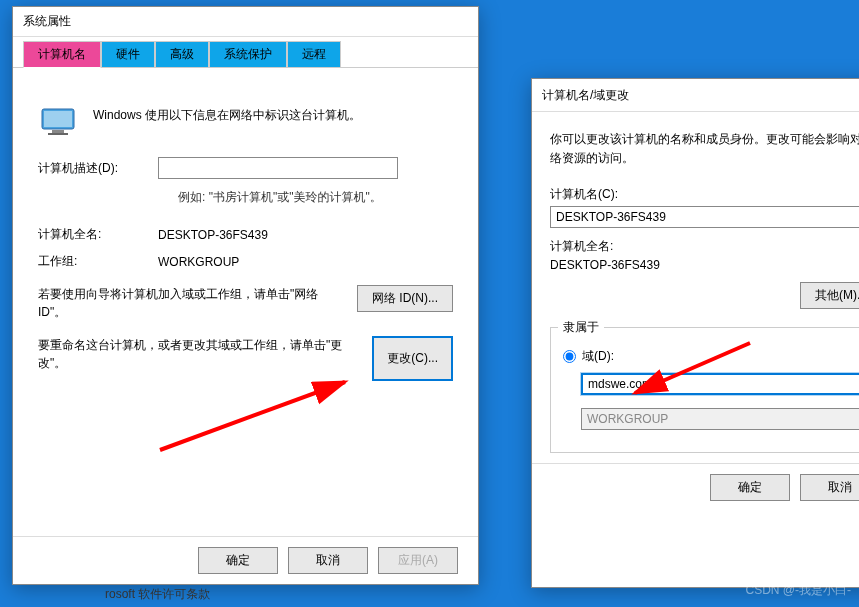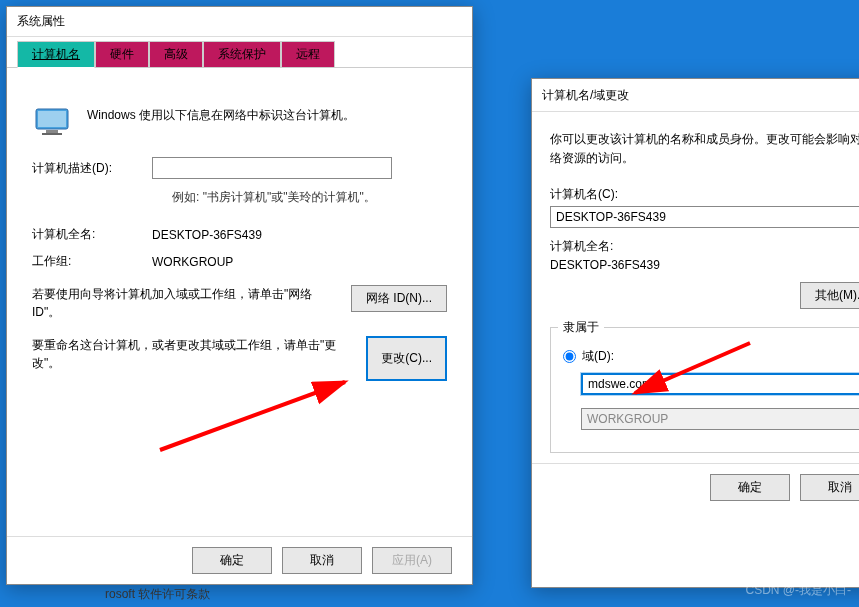--- a/index.html
+++ b/index.html
@@ -2,22 +2,22 @@
 <html><head>
   <meta charset="utf-8">
   <style>
     * { box-sizing: border-box; margin: 0; padding: 0; font-family: "Microsoft YaHei", "Segoe UI", Tahoma, sans-serif; font-size: 12px; }
     body { background: #1a7dd8; width: 859px; height: 607px; position: relative; overflow: hidden; }
     .dialog { position: absolute; background: #fff; border: 1px solid #888; box-shadow: 0 4px 20px rgba(0,0,0,0.3); }
     .titlebar { display: flex; align-items: center; padding: 6px 10px; background: #fff; border-bottom: 1px solid #ddd; }
     .titlebar-text { flex: 1; font-size: 12px; }
     .close-x { width: 30px; height: 20px; display: flex; align-items: center; justify-content: center; font-size: 14px; cursor: pointer; }
     .tabstrip { display: flex; border-bottom: 1px solid #ccc; padding-left: 10px; margin-top: 4px; }
-    .tab { padding: 4px 14px; border: 1px solid #ccc; margin-bottom: -1px; background: #be185d; cursor: pointer; border-bottom: 1px solid #ccc; }
-    .tab.active { background: #14b8a6; border-bottom: 1px solid #fff; text-decoration: underline; }
+    .tab { padding: 4px 14px; border: 1px solid #ccc; margin-bottom: -1px; background: #0ea5e9; cursor: pointer; border-bottom: 1px solid #ccc; }
+    .tab.active { background: #ec4899; border-bottom: 1px solid #fff; }
     .panel { padding: 15px 25px; }
     .icon-computer { width: 40px; height: 30px; display: inline-block; vertical-align: top; margin-right: 15px; }
     .intro { display: flex; align-items: flex-start; margin-bottom: 20px; margin-top: 24px; }
     .row { display: flex; align-items: center; margin-bottom: 10px; }
     .lbl { width: 120px; }
     .text-input { border: 1px solid #888; padding: 3px 5px; width: 240px; height: 22px; }
     .example { margin-left: 140px; margin-bottom: 20px; color: #333; }
     .action-block { display: flex; justify-content: space-between; align-items: flex-start; margin-top: 15px; margin-bottom: 15px; }
     .action-text { flex: 1; line-height: 1.5; margin-right: 20px; }
     .btn { border: 1px solid #888; background: #e8e8e8; padding: 4px 14px; min-width: 80px; cursor: pointer; text-align: center; }
@@ -38,21 +38,21 @@
     .radio-row input { margin-right: 6px; }
     .right-align { text-align: right; margin-top: 8px; }
 
     .arrow { position: absolute; pointer-events: none; }
     .watermark { position: absolute; right: 8px; bottom: 8px; color: rgba(255,255,255,0.45); font-size: 12px; }
     .bottom-strip { position: absolute; left: 105px; bottom: 4px; color: #333; font-size: 12px; }
   </style>
 </head>
 <body>
 
-<div class="dialog" style="left:6px; top:6px; width:467px; height:579px;">
+<div class="dialog" style="left:12px; top:6px; width:467px; height:579px;">
   <div class="titlebar">
     <span class="titlebar-text">系统属性</span>
   </div>
   <div class="tabstrip">
     <div class="tab active">计算机名</div>
     <div class="tab">硬件</div>
     <div class="tab">高级</div>
     <div class="tab">系统保护</div>
     <div class="tab">远程</div>
   </div>

